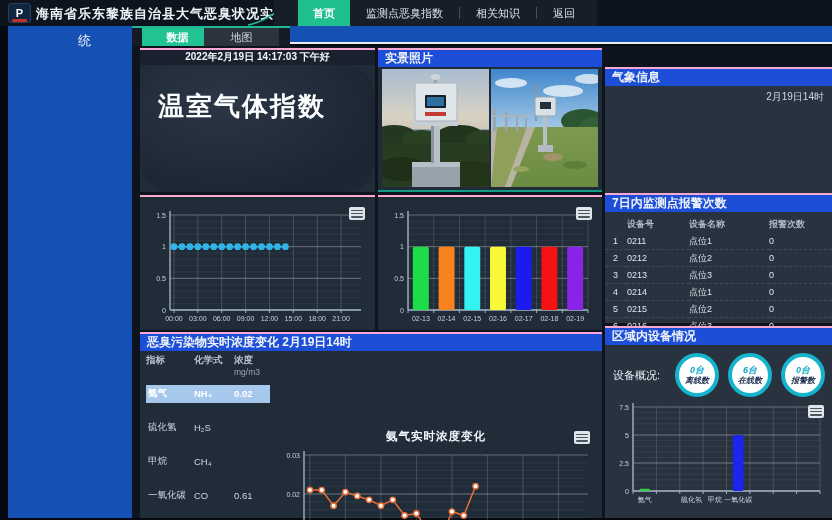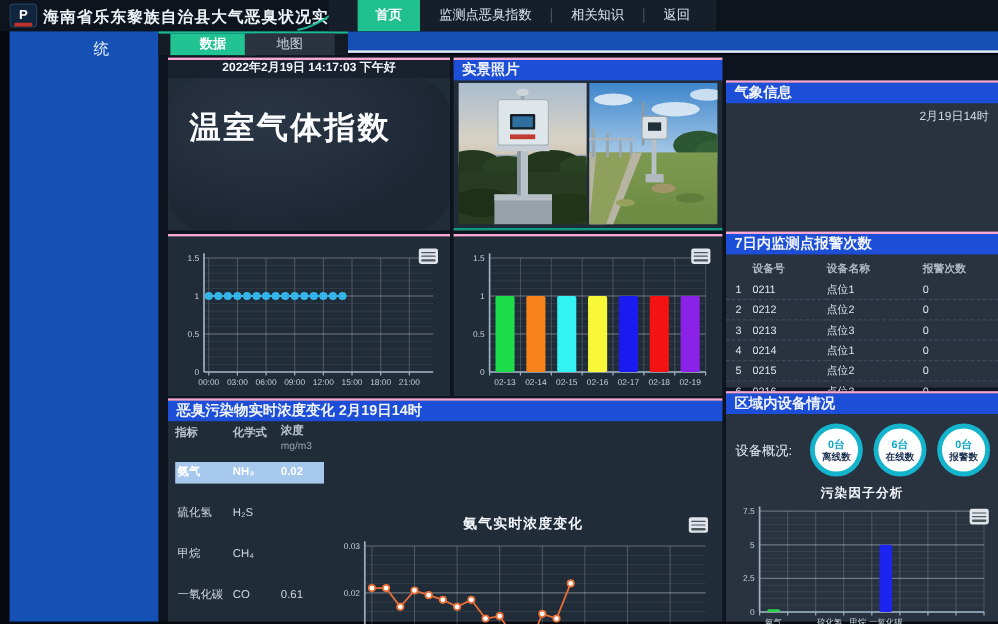--- a/index.html
+++ b/index.html
@@ -65,21 +65,21 @@
   .ptable .unit { font-weight:normal; font-size:8.5px; color:#9aa6b2; }
   .prow { display:flex; align-items:center; height:18px; margin-bottom:16px; color:#ccd6e0; cursor:pointer; }
   .prow .c1 { width:48px; padding-left:2px; } .prow .c2 { width:40px; } .prow .c3 { width:34px; }
   .prow.hl { background:#a5c8ec; color:#ffffff; font-weight:bold; }
   .gchart { flex:1; position:relative; }
   .chart-title { text-align:center; font-size:11.5px; font-weight:bold; color:#f2f6fa; padding-top:4px; letter-spacing:1px; }
 
   .panel-h { left:605px; top:326px; width:227px; height:192px; }
   .stats-row { display:flex; align-items:center; padding:8px 6px 2px 8px; }
   .stats-label { font-size:11px; color:#e6edf3; width:62px; }
-  .circles { display:flex; gap:9px; }
+  .circles { display:flex; gap:9px;font-style:italic; }
   .stat-circle { width:44px; height:44px; border-radius:50%; border:4px solid #14b4cc; background:#ffffff; display:flex; flex-direction:column; align-items:center; justify-content:center; }
   .stat-circle .v { font-size:9px; font-weight:bold; color:#0ca6c6; line-height:1.15; }
   .stat-circle .l { font-size:8px; font-weight:bold; color:#1c3050; line-height:1.15; }
   .h-chart-title { text-align:center; font-size:10.5px; font-weight:bold; color:#f2f6fa; padding-top:5px; letter-spacing:1px; }
   .hplot { position:relative; margin:2px 4px 0 6px; height:104px; }
 
   
   .toolbox { position:absolute; width:16px; height:13px; background:#dfe5ea; border-radius:2px; padding:2.5px 2px; display:flex; flex-direction:column; justify-content:space-between; cursor:pointer; z-index:3; }
   .toolbox span { display:block; height:1.6px; background:#4c565f; border-radius:1px; }
 </style>
@@ -503,21 +503,20 @@
       <div class="stat-circle">
         <span class="v">6台</span>
         <span class="l">在线数</span>
       </div>
       <div class="stat-circle">
         <span class="v">0台</span>
         <span class="l">报警数</span>
       </div>
     </div>
   </div>
-  <div class="h-chart-title">污染因子分析</div>
   <div class="hplot">
     <div style="position:absolute; inset:0;"><svg width="217" height="104">
           <line x1="22" x2="209" y1="84.4" y2="84.4" stroke="rgba(255,255,255,0.10)" stroke-width="0.6"></line>
           <line x1="22" x2="209" y1="78.8" y2="78.8" stroke="rgba(255,255,255,0.10)" stroke-width="0.6"></line>
           <line x1="22" x2="209" y1="73.2" y2="73.2" stroke="rgba(255,255,255,0.10)" stroke-width="0.6"></line>
           <line x1="22" x2="209" y1="67.60000000000001" y2="67.60000000000001" stroke="rgba(255,255,255,0.10)" stroke-width="0.6"></line>
           <line x1="22" x2="209" y1="62.00000000000001" y2="62.00000000000001" stroke="rgba(255,255,255,0.10)" stroke-width="0.6"></line>
           <line x1="22" x2="209" y1="56.4" y2="56.4" stroke="rgba(255,255,255,0.10)" stroke-width="0.6"></line>
           <line x1="22" x2="209" y1="50.8" y2="50.8" stroke="rgba(255,255,255,0.10)" stroke-width="0.6"></line>
           <line x1="22" x2="209" y1="45.2" y2="45.2" stroke="rgba(255,255,255,0.10)" stroke-width="0.6"></line>

